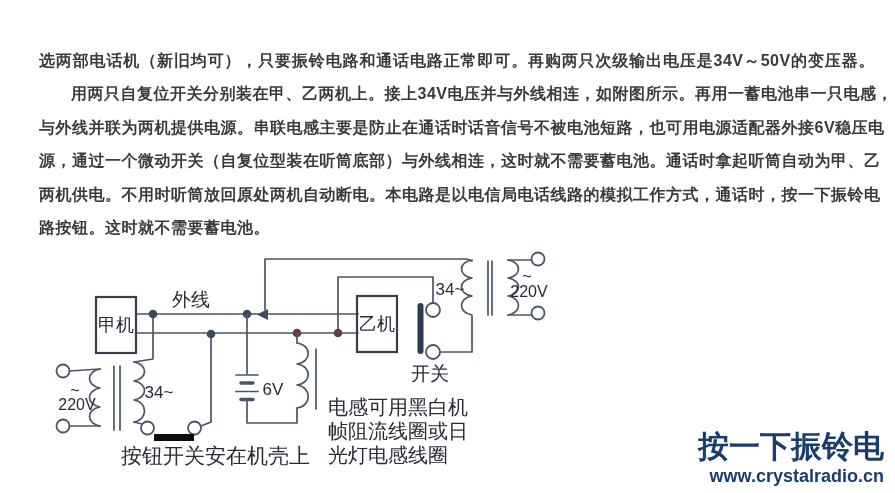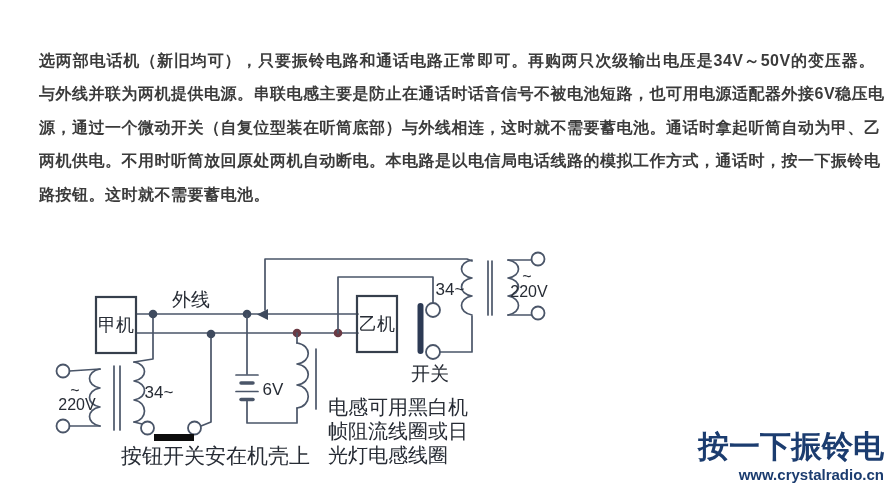--- a/index.html
+++ b/index.html
@@ -37,29 +37,30 @@
   .hand.f21{font-size:21px;}
   .mid{text-anchor:middle;}
   
   .wm-title{
     position:absolute;top:426px;right:11px;
     font-size:31px;font-weight:700;color:#1b3c6f;letter-spacing:0px;
     font-family:"Liberation Sans","DejaVu Sans",sans-serif;white-space:nowrap;
   }
   .wm-url{
     position:absolute;top:466px;right:11px;
-    font-size:15px;font-weight:700;color:#1b3c6f;
+    font-size:18px;font-weight:700;color:#1b3c6f;
     font-family:"Liberation Sans","DejaVu Sans",sans-serif;white-space:nowrap;
   }
 </style>
 </head>
 <body>
 
 <div class="article">
   <div class="line">选两部电话机（新旧均可），只要振铃电路和通话电路正常即可。再购两只次级输出电压是34V～50V的变压器。</div>
+  <div class="line indent">用两只自复位开关分别装在甲、乙两机上。接上34V电压并与外线相连，如附图所示。再用一蓄电池串一只电感，</div>
   <div class="line">与外线并联为两机提供电源。串联电感主要是防止在通话时话音信号不被电池短路，也可用电源适配器外接6V稳压电</div>
   <div class="line">源，通过一个微动开关（自复位型装在听筒底部）与外线相连，这时就不需要蓄电池。通话时拿起听筒自动为甲、乙</div>
   <div class="line">两机供电。不用时听筒放回原处两机自动断电。本电路是以电信局电话线路的模拟工作方式，通话时，按一下振铃电</div>
   <div class="line last">路按钮。这时就不需要蓄电池。</div>
 </div>
 
 <svg class="diagram" width="895" height="493" viewBox="0 0 895 493">
 
   <g>
     <path class="wire" d="M136,314 H358"></path>

